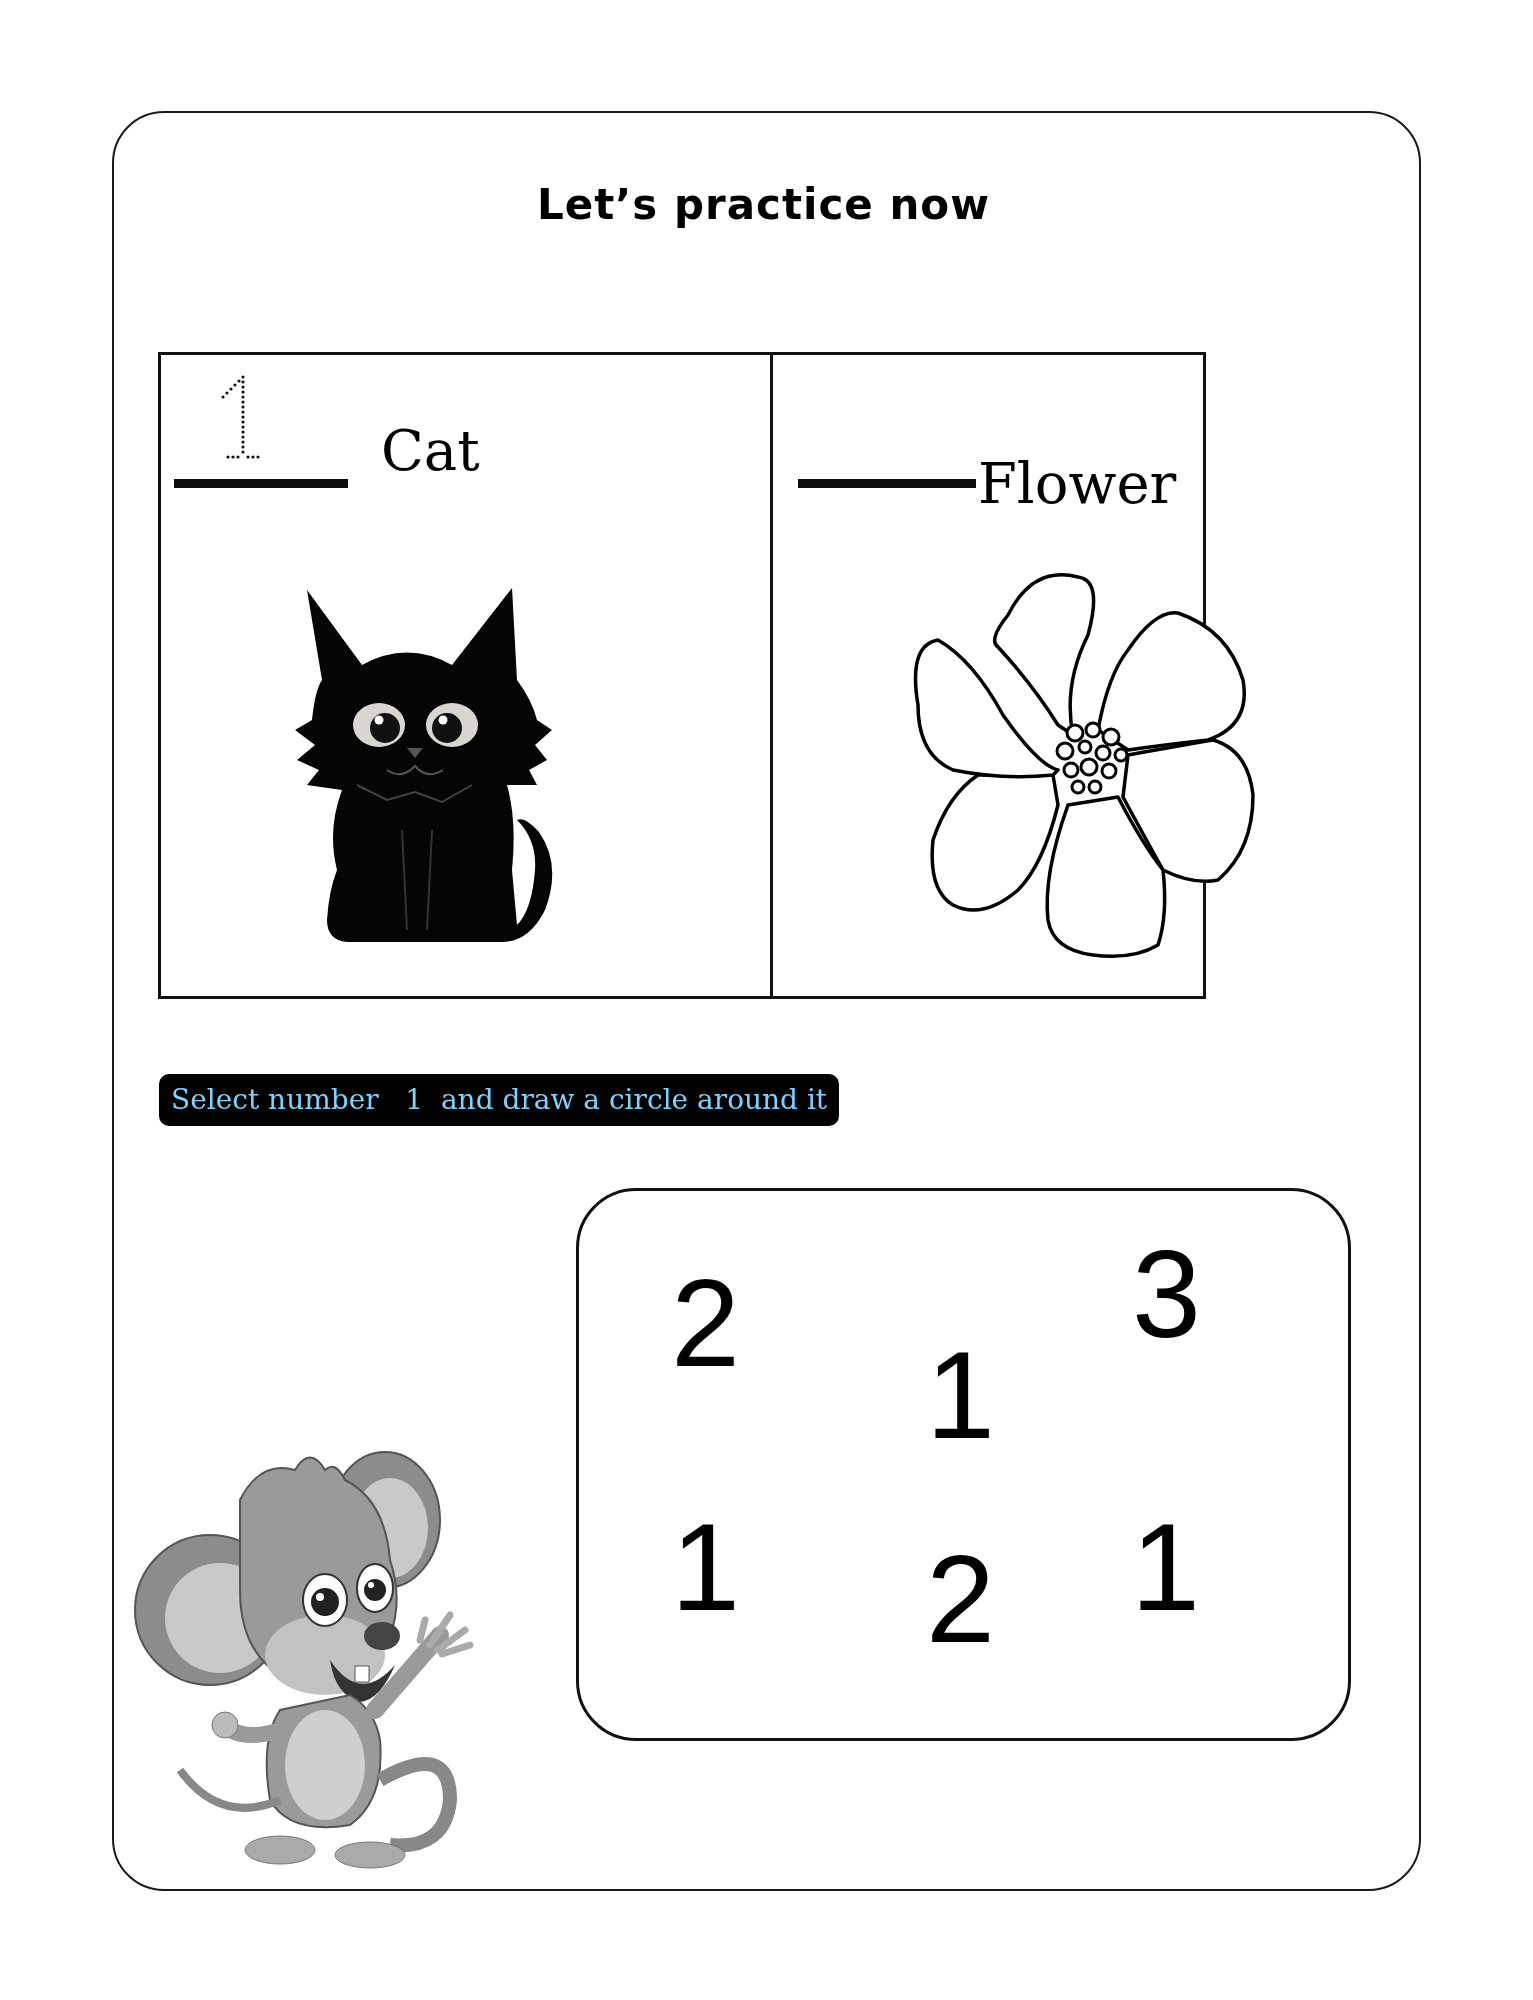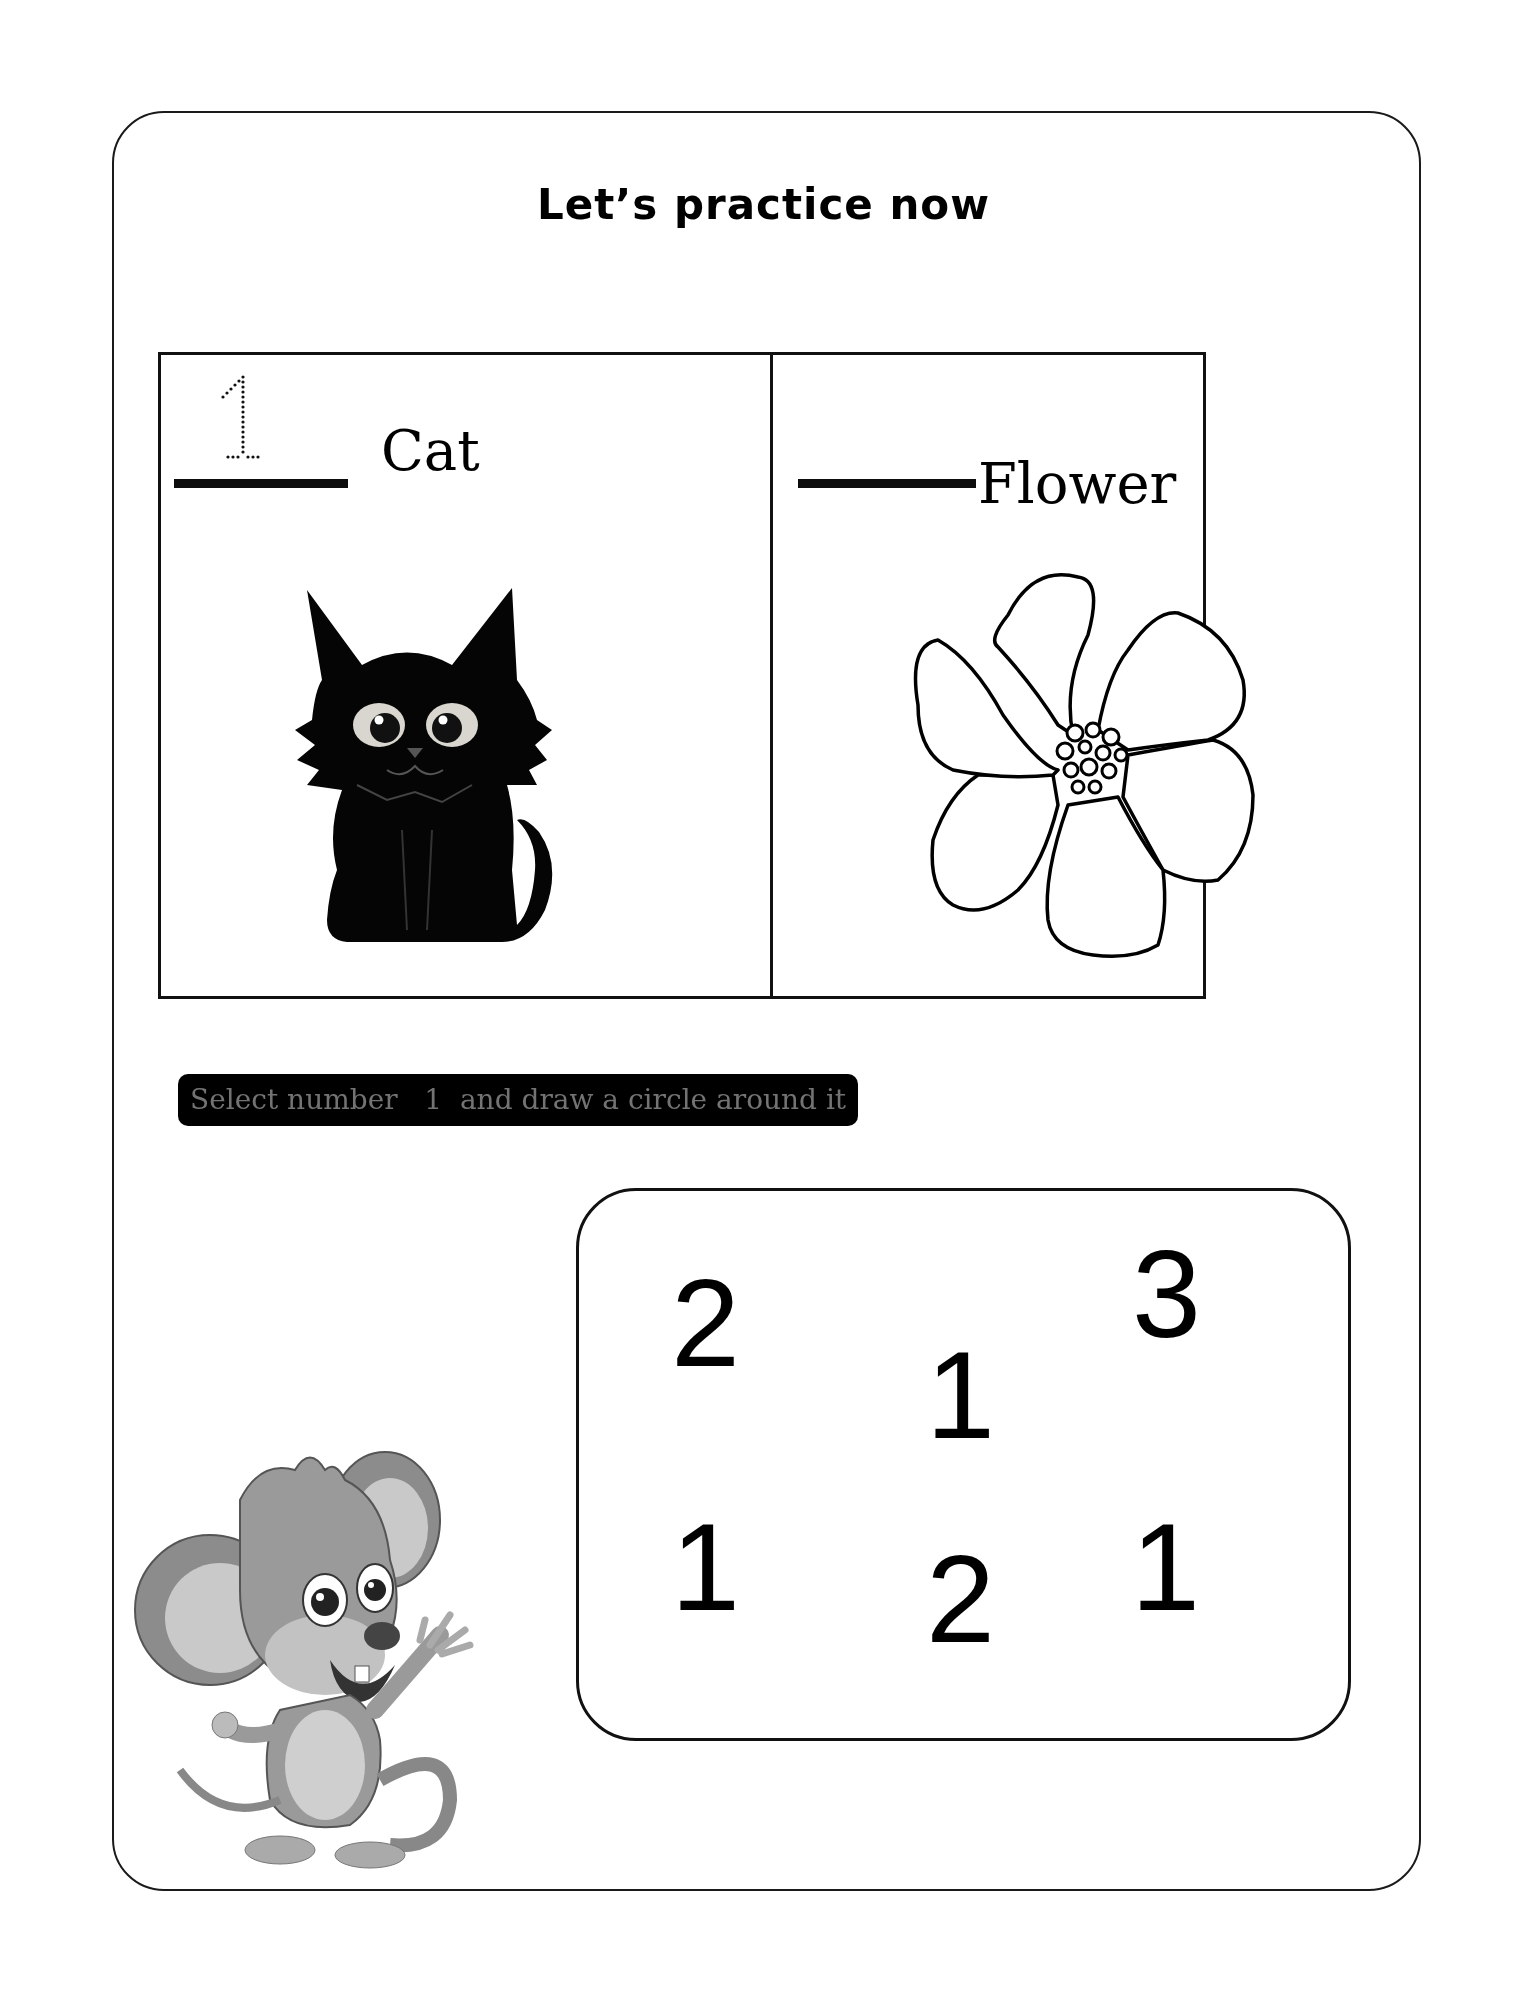--- a/index.html
+++ b/index.html
@@ -11,21 +11,21 @@
   .instr1 .line1 { display:inline-block; background:#000; color:#fff; font-family:"Liberation Sans", sans-serif; font-size:27px; line-height:38px; padding:0 12px; border-radius:10px 10px 10px 0; transform:scaleX(0.92); transform-origin:left; white-space:nowrap; }
   .instr1 .line2 { display:inline-block; background:#000; color:#fff; font-family:"Liberation Sans", sans-serif; font-size:27px; line-height:38px; padding:0 12px 4px 12px; border-radius:0 0 10px 10px; transform:scaleX(0.92); transform-origin:left; white-space:nowrap; }
   .grid { position:absolute; left:158px; top:352px; width:1048px; height:647px; border:3px solid #111; box-sizing:border-box; display:flex; }
   .cell { position:relative; height:100%; box-sizing:border-box; }
   .cell.left { width:612px; border-right:3px solid #111; }
   .cell.right { flex:1; }
   .blank { position:absolute; height:9px; background:#0d0d0d; }
   .label { position:absolute; font-family:"DejaVu Serif", serif; font-size:56px; line-height:1; }
   .trace-one { position:absolute; left:40px; top:16px; width:80px; height:100px; }
   .pic { position:absolute; }
-  .instr2 { position:absolute; left:178px; top:1074px; background:#000; color:#737373; font-family:"DejaVu Serif", serif; font-size:28px; line-height:52px; padding:0 12px; border-radius:10px; white-space:pre; }
+  .instr2 { position:absolute; left:159px; top:1074px; background:#000; color:#7dd3fc; font-family:"DejaVu Serif", serif; font-size:28px; line-height:52px; padding:0 12px; border-radius:10px; white-space:pre; }
   .numbox { position:absolute; left:576px; top:1188px; width:775px; height:553px; border:3px solid #111; border-radius:60px; box-sizing:border-box; }
   .num { position:absolute; font-family:"Liberation Sans", sans-serif; font-size:124px; line-height:1; cursor:pointer; }
   .mouse { position:absolute; left:120px; top:1440px; }
 </style>
 </head>
 <body>
 
 <div class="page-frame"></div>
 
 <div class="title"><span>Let’s practice now</span></div>

